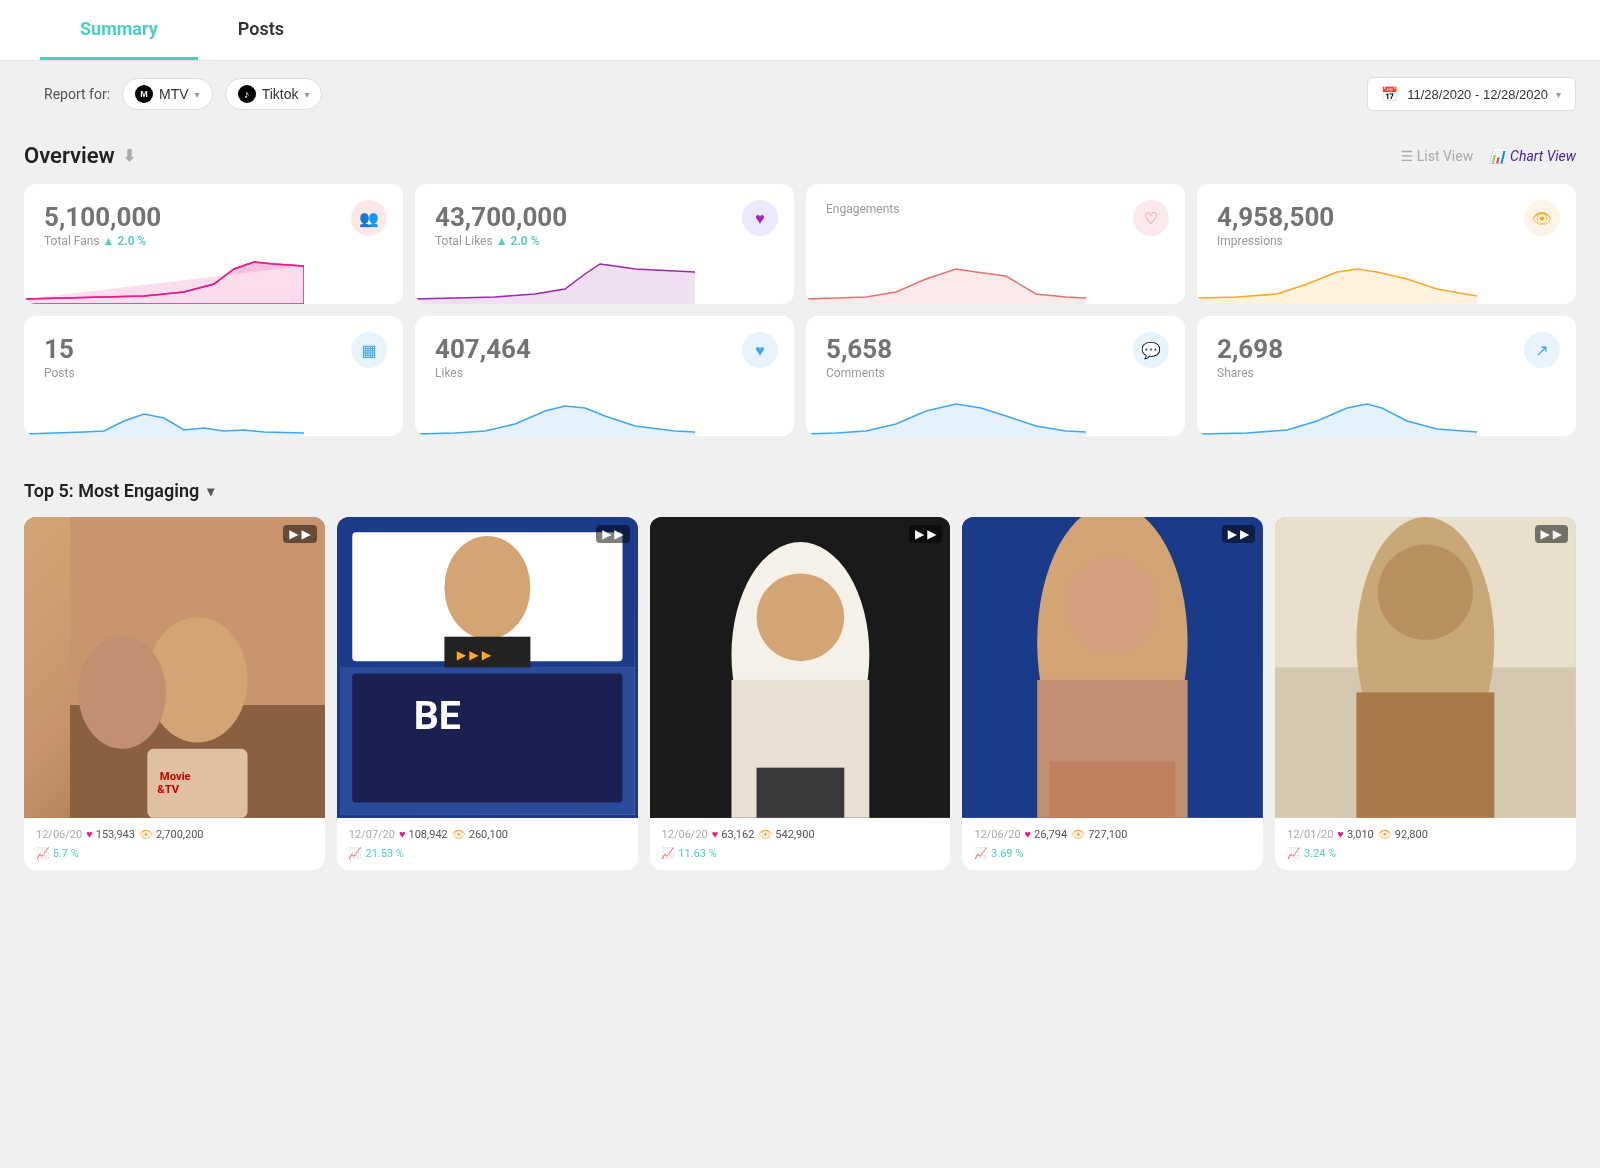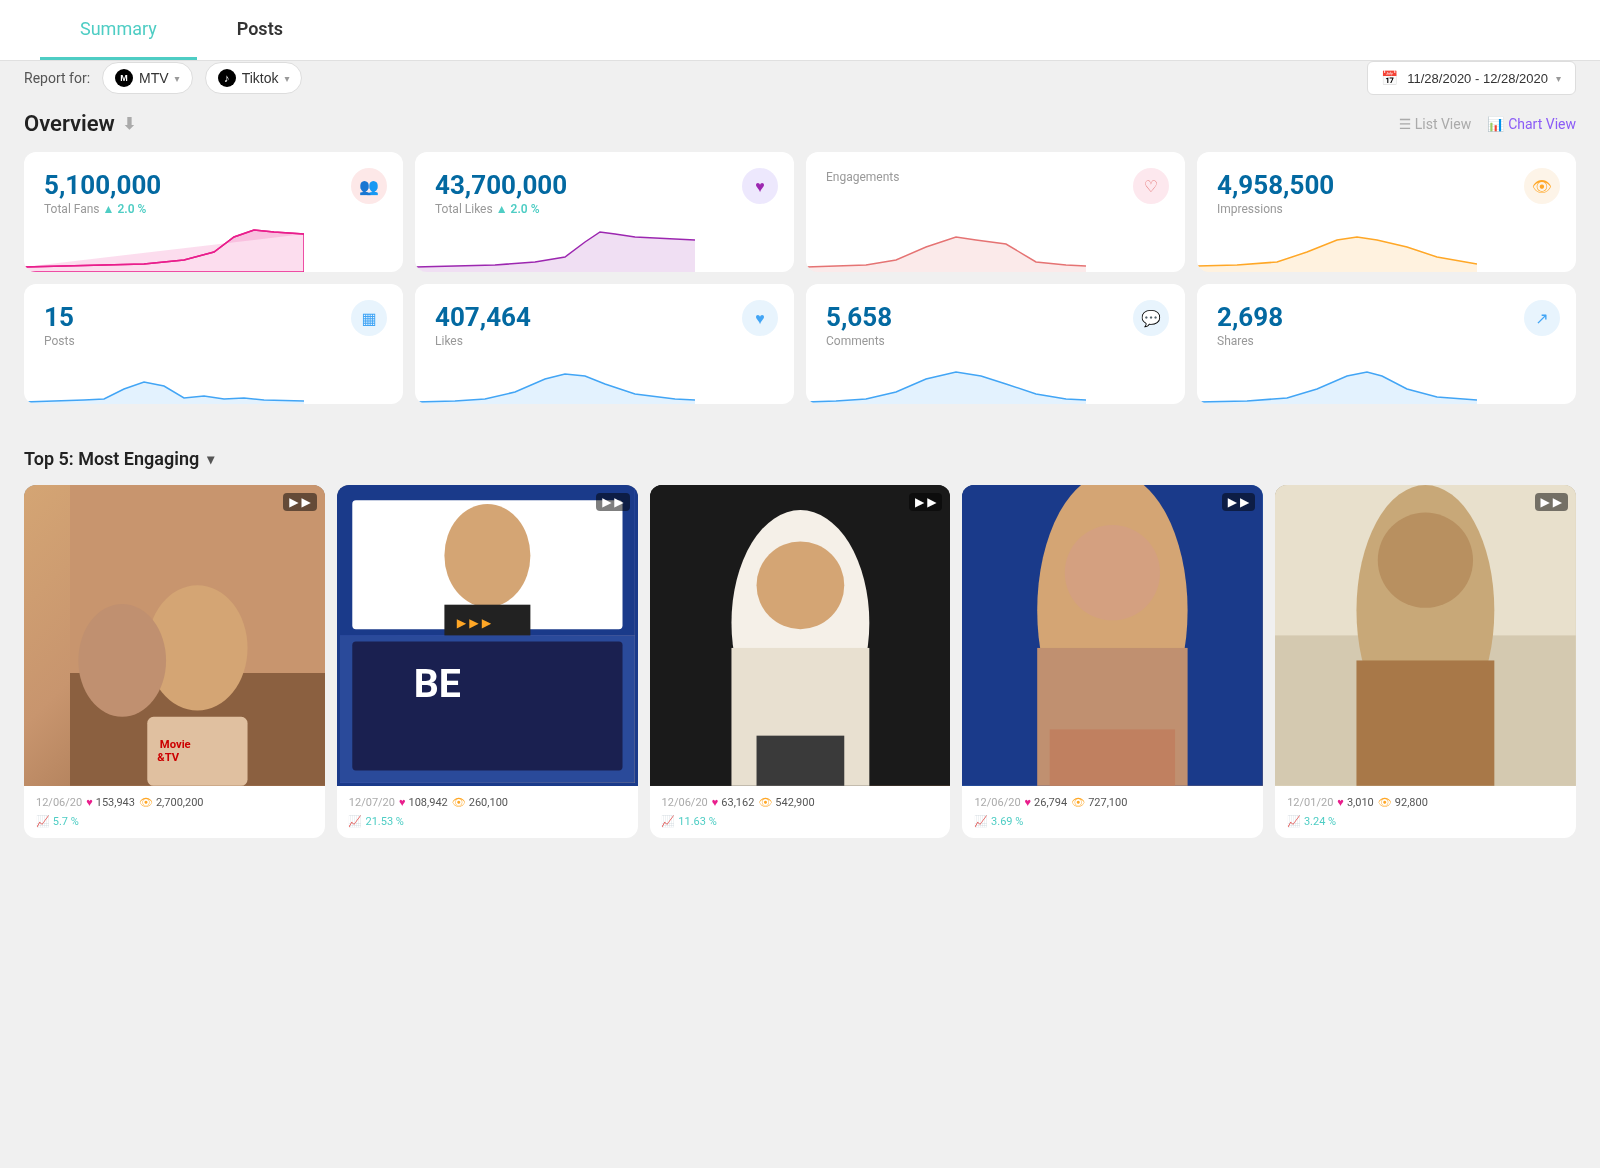--- a/index.html
+++ b/index.html
@@ -16,39 +16,40 @@
       background: #fff;
       border-bottom: 1px solid #e0e0e0;
       padding: 0 40px;
     }
     .tab {
       padding: 18px 40px;
       font-size: 18px;
       cursor: pointer;
       color: #999;
       border-bottom: 3px solid transparent;
-      font-weight: 400;
+      font-weight: 700;
     }
     .tab.active {
       color: #4ecdc4;
       border-bottom: 3px solid #4ecdc4;
     }
     .tab.posts {
       color: #333;
       font-weight: 600;
       border-bottom: none;
     }
 
     
     .toolbar {
       display: flex;
       align-items: center;
       justify-content: space-between;
-      padding: 0 24px;
+      padding: 16px 24px;
       background: #f0f0f0;
+      margin-left: 20px;
     }
     .toolbar-left {
       display: flex;
       align-items: center;
       gap: 12px;
     }
     .report-label {
       font-size: 14px;
       color: #555;
     }
@@ -121,42 +122,43 @@
       align-items: center;
       gap: 8px;
     }
     .view-toggle {
       display: flex;
       gap: 16px;
       font-size: 14px;
       color: #aaa;
     }
     .view-toggle .active-view {
-      color: #8b5cf6;
+      color: #4c1d95;
+      font-style: italic;
     }
 
     
     .cards-grid {
       display: grid;
       grid-template-columns: repeat(4, 1fr);
       gap: 12px;
       margin-bottom: 12px;
     }
     .stat-card {
       background: #fff;
       border-radius: 12px;
       padding: 18px 20px 10px;
       position: relative;
       overflow: hidden;
       min-height: 120px;
     }
     .stat-value {
       font-size: 26px;
       font-weight: 700;
-      color: #0369a1;
+      color: #737373;
       margin-bottom: 2px;
     }
     .stat-label {
       font-size: 12px;
       color: #999;
     }
     .stat-change {
       font-size: 12px;
       color: #4ecdc4;
       font-weight: 600;

